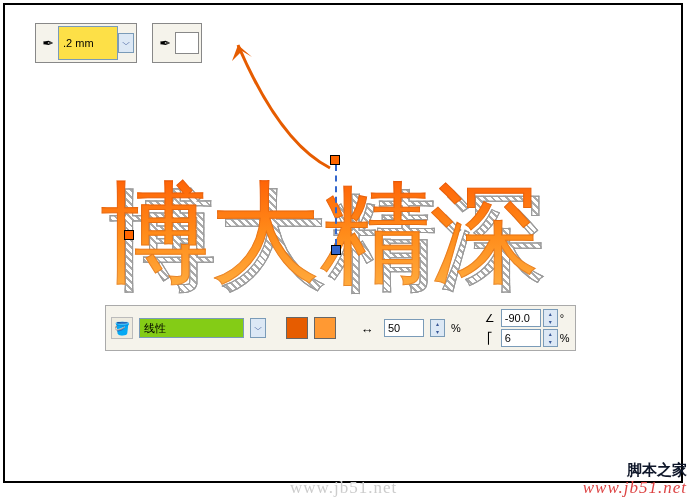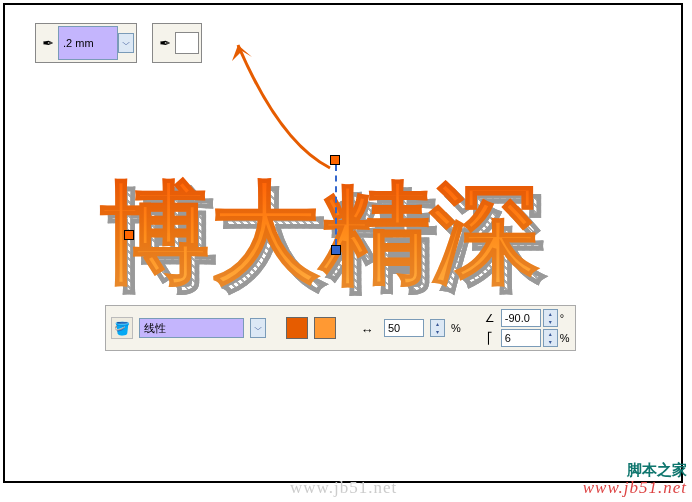--- a/index.html
+++ b/index.html
@@ -3,64 +3,64 @@
   <meta charset="utf-8">
   <style>
     * { margin: 0; padding: 0; box-sizing: border-box; }
     body { width: 692px; height: 502px; font-family: Arial, "Microsoft YaHei", sans-serif; background: #fff; position: relative; }
     .frame { position: absolute; top: 3px; left: 3px; width: 680px; height: 480px; border: 2px solid #000; background: #fff; }
     
     
     .top-toolbar { position: absolute; top: 18px; left: 30px; display: flex; gap: 15px; }
     .toolbar-group { display: flex; align-items: center; background: #f5f3eb; border: 1px solid #888; padding: 2px; }
     .pen-icon { width: 20px; height: 22px; display: flex; align-items: center; justify-content: center; font-size: 14px; }
-    .width-input { width: 60px; height: 20px; border: 1px solid #7a9bb8; background: #c4b5fd; font-size: 11px; padding: 16px 4px; }
+    .width-input { width: 60px; height: 20px; border: 1px solid #7a9bb8; background: #fde047; font-size: 11px; padding: 16px 4px; }
     .spinner { width: 16px; height: 20px; background: #dce8f5; border: 1px solid #7a9bb8; display: flex; align-items: center; justify-content: center; cursor: pointer; }
     .spinner::before { content: "⌵"; color: #3b5998; font-size: 10px; transform: scaleY(0.8); }
     .color-swatch-white { width: 24px; height: 22px; background: #fff; border: 1px solid #888; }
     
     
     .arrow-svg { position: absolute; top: 28px; left: 225px; width: 120px; height: 140px; pointer-events: none; }
     
     
     .main-text-area { position: absolute; top: 155px; left: 95px; width: 500px; height: 120px; }
-    .text-3d { position: absolute; font-family: "SimHei", sans-serif; font-size: 110px; font-weight: bold; white-space: nowrap; }
+    .text-3d { position: absolute; font-family: "SimHei", sans-serif; font-size: 110px; font-weight: normal; white-space: nowrap; }
     .text-shadow { color: transparent; -webkit-text-stroke: 1px #999; top: 8px; left: 8px; }
     .text-shadow::before { content: attr(data-text); position: absolute; background: repeating-linear-gradient(45deg, #aaa 0 2px, transparent 2px 5px); -webkit-background-clip: text; background-clip: text; }
     .text-main { background: linear-gradient(180deg, #ff5500 0%, #ff8c1a 50%, #ffb84d 100%); -webkit-background-clip: text; background-clip: text; color: transparent; -webkit-text-stroke: 1px rgba(180,60,0,0.3); top: 0; left: 0; }
     
     
     .handle { position: absolute; width: 10px; height: 10px; border: 1px solid #000; }
     .handle.blue { background: #3366cc; }
     .handle.orange { background: #ff6600; }
     .h-top { top: 150px; left: 325px; }
     .h-bot { top: 240px; left: 326px; }
     .h-mid { top: 225px; left: 119px; }
     .dashed-line { position: absolute; top: 160px; left: 330px; width: 0; height: 80px; border-left: 2px dashed #3366cc; }
     
     
     .bottom-toolbar { position: absolute; top: 300px; left: 100px; display: flex; align-items: center; background: #f5f3eb; border: 1px solid #aaa; padding: 3px 5px; gap: 6px; font-size: 11px; }
     .btn-icon { width: 22px; height: 22px; background: #eeebdf; border: 1px solid #bbb; display: flex; align-items: center; justify-content: center; font-size: 13px; cursor: pointer; }
-    .dropdown { height: 20px; background: #c4b5fd; border: 1px solid #7a9bb8; font-size: 11px; padding: 0 4px; display: flex; align-items: center; }
+    .dropdown { height: 20px; background: #84cc16; border: 1px solid #7a9bb8; font-size: 11px; padding: 0 4px; display: flex; align-items: center; }
     .dropdown.wide { width: 105px; }
     .color-sw { width: 22px; height: 22px; border: 1px solid #666; cursor: pointer; }
     .c1 { background: #e65c00; }
     .c2 { background: #ff9933; }
     .num-input { width: 40px; height: 18px; background: #fff; border: 1px solid #7a9bb8; font-size: 11px; padding: 0 3px; }
     .spin-pair { width: 15px; height: 18px; background: #dce8f5; border: 1px solid #7a9bb8; display: flex; flex-direction: column; cursor: pointer; }
     .spin-pair span { height: 50%; font-size: 6px; text-align: center; line-height: 8px; color: #3b5998; }
     .dual-stack { display: flex; flex-direction: column; gap: 2px; }
     .dual-row { display: flex; align-items: center; gap: 2px; }
     .angle-icon { width: 18px; height: 18px; display: flex; align-items: center; justify-content: center; font-size: 11px; }
     
     
     .watermark { position: absolute; bottom: 4px; font-size: 17px; font-family: "Times New Roman", serif; }
     .wm1 { left: 290px; color: #ccc; letter-spacing: 1px; }
     .wm2 { right: 5px; color: #d44; font-style: italic; letter-spacing: 1px; }
-    .wm2-top { position: absolute; bottom: 22px; right: 5px; font-size: 15px; font-family: "KaiTi", serif; color: #0f766e; font-weight: bold; }
+    .wm2-top { position: absolute; bottom: 22px; right: 5px; font-size: 15px; font-family: "KaiTi", serif; color: #0f172a; font-weight: bold; }
   </style>
 </head>
 <body>
 
 <div class="frame">
 
   <div class="top-toolbar">
     <div class="toolbar-group">
       <div class="pen-icon">✒</div>
       <input class="width-input" value=".2 mm" style="">

